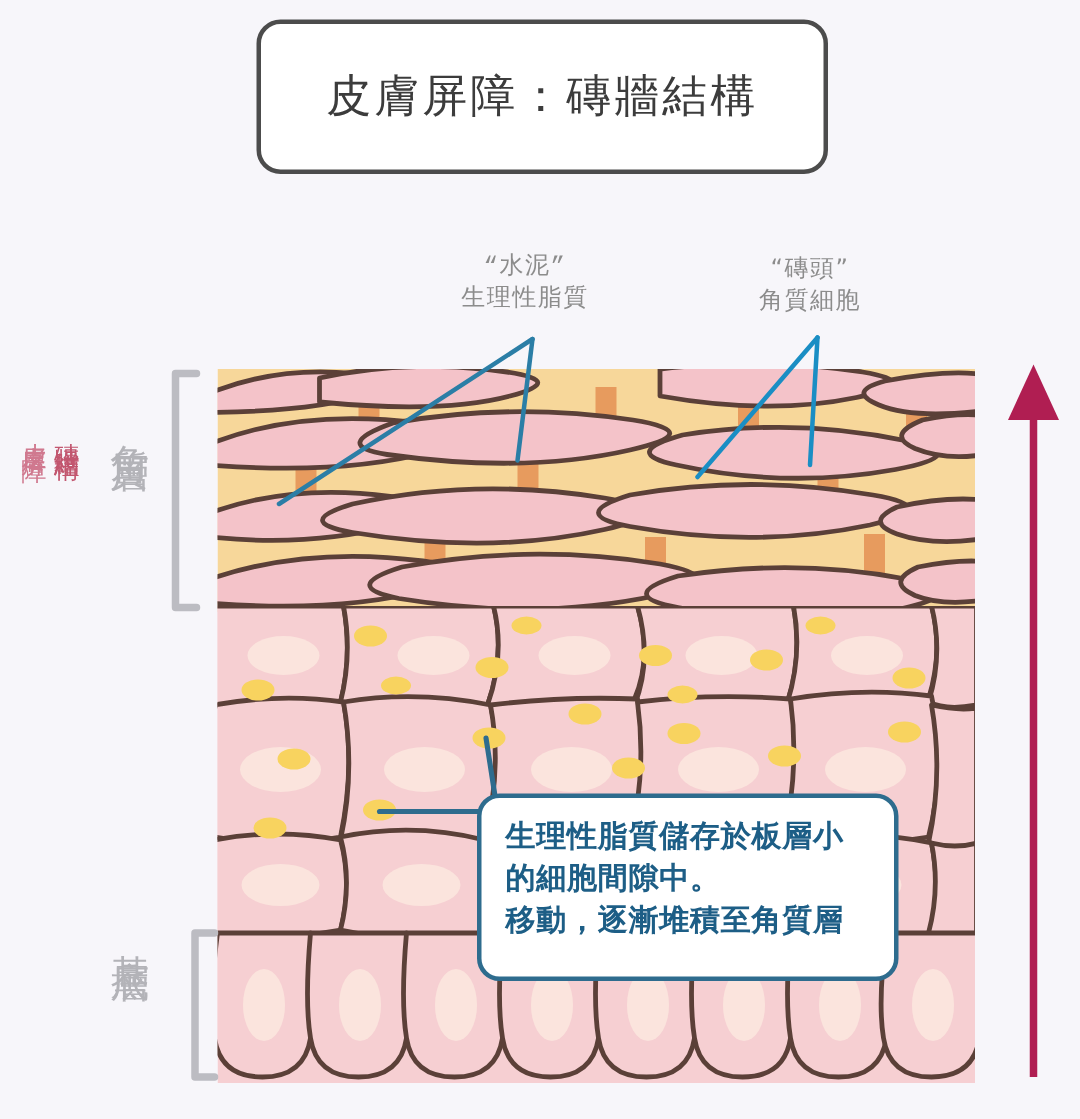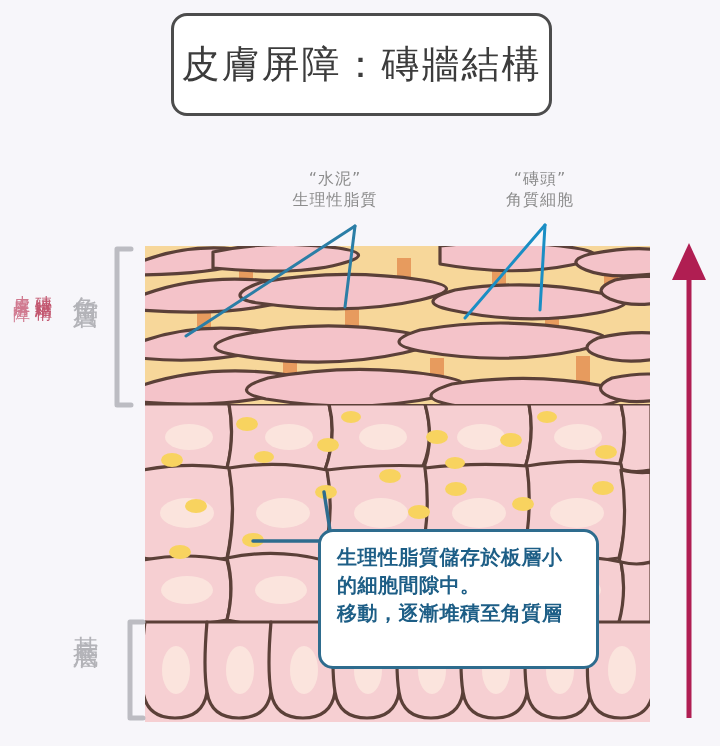--- a/index.html
+++ b/index.html
@@ -12,35 +12,35 @@
   #stage{position:absolute;inset:0;}
 
   
   .title-card{
     position:absolute;left:171px;top:13px;width:381px;height:103px;
     background:#ffffff;border:3px solid #4c4c4c;border-radius:16px;
     display:flex;align-items:center;justify-content:center;
     box-sizing:border-box;
   }
   .title-text{
-    font-size:38px;color:#3c3c3c;letter-spacing:2px;
+    font-size:30px;color:#3c3c3c;letter-spacing:2px;
     font-family:"DejaVu Sans","Liberation Sans",sans-serif;
     white-space:nowrap;
   }
 
   
   .anno{
     position:absolute;text-align:center;color:#8c8c8c;
     font-size:16px;line-height:21px;letter-spacing:1px;
     font-family:"DejaVu Sans","Liberation Sans",sans-serif;
     white-space:nowrap;
   }
   .anno .l1{display:block;}
   .anno .l2{display:block;}
-  #anno-cement{left:271px;top:168px;width:128px;}
+  #anno-cement{left:286px;top:168px;width:128px;font-family:Liberation Mono, monospace;}
   #anno-brick{left:476px;top:168px;width:128px;}
 
   
   .vlabel{
     position:absolute;
     writing-mode:vertical-rl;text-orientation:upright;
     font-family:"DejaVu Sans","Liberation Sans",sans-serif;
     white-space:nowrap;
   }
   #lbl-barrier{
@@ -55,21 +55,21 @@
     left:70px;top:275px;font-size:26px;line-height:31px;
     color:#b3b3b8;letter-spacing:4px;
   }
   #lbl-basal{
     left:70px;top:615px;font-size:26px;line-height:31px;
     color:#b3b3b8;letter-spacing:4px;
   }
 
   
   .callout{
-    position:absolute;left:318px;top:529px;width:281px;height:140px;
+    position:absolute;left:318px;top:529px;width:281px;height:125px;
     background:#ffffff;border:3px solid #2e6c8e;border-radius:15px;
     box-sizing:border-box;
     padding:11px 14px 0 16px;
   }
   .callout-text{
     font-size:20px;line-height:28px;color:#1d5e86;
     letter-spacing:0.5px;
     font-family:"DejaVu Sans","Liberation Sans",sans-serif;
     font-weight:bold;
   }

